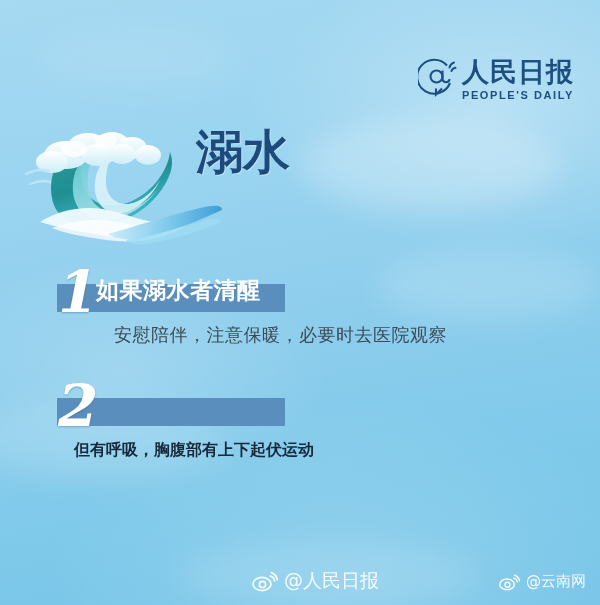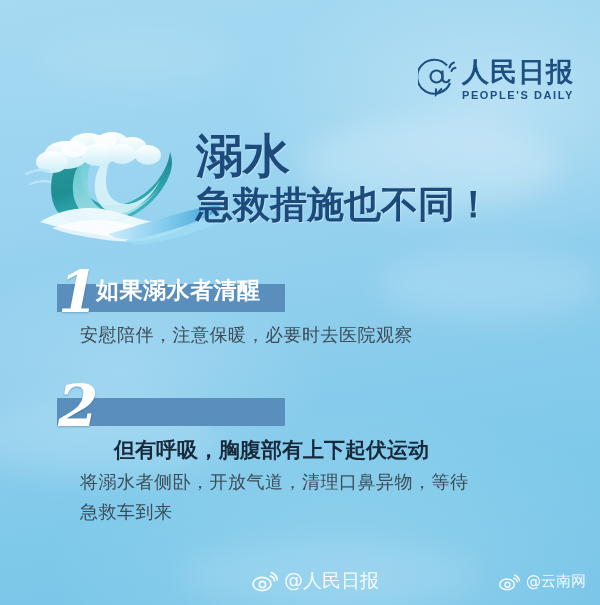--- a/index.html
+++ b/index.html
@@ -93,21 +93,21 @@
     left: 196px;
     top: 131px;
     color: #1c4a7a;
     text-shadow: 1px 1px 0 rgba(255,255,255,0.35);
   }
   #headline .line1,
   #headline .line2 {
     display: flex;
     align-items: baseline;
     white-space: nowrap;
-    font-family: Liberation Sans, sans-serif;
+    font-family: Liberation Mono, monospace;
     font-weight: 700;
     line-height: 1.06;
   }
   #headline .big {
     font-size: 47px;
     letter-spacing: 0px;
   }
   #headline .med {
     font-size: 36px;
     letter-spacing: 0px;
@@ -158,32 +158,32 @@
     font-family: "DejaVu Sans", "Liberation Sans", sans-serif;
     font-weight: 700;
     font-size: 23px;
     line-height: 26px;
     letter-spacing: 0.5px;
     color: #ffffff;
     white-space: nowrap;
   }
 
   .sec-strong {
-    margin-left: 114px;
+    margin-left: 74px;
     margin-top: 5px;
     font-family: "DejaVu Sans", "Liberation Sans", sans-serif;
     font-weight: 700;
-    font-size: 21px;
+    font-size: 16px;
     line-height: 28px;
     color: #17293a;
     white-space: nowrap;
   }
 
   .sec-body {
-    margin-left: 80px;
+    margin-left: 114px;
     margin-top: 3px;
     width: 400px;
     font-family: "DejaVu Serif", "Liberation Serif", serif;
     font-size: 18px;
     line-height: 30px;
     letter-spacing: 0.5px;
     color: #3c4c58;
   }
 
   
@@ -313,39 +313,37 @@
         <path d="M4 52 C12 48 20 47 27 49"></path>
         <path d="M8 62 C15 59 22 58 28 60"></path>
       </g>
     </svg>
   </div>
 
   <div id="headline">
     <div class="line1">
       <span class="big">溺水</span>
     </div>
-    <div class="line2">急救措施也不同！</div>
   </div>
 
   <div class="section" id="section1">
     <div class="sec-headrow">
       <div class="band"></div>
       <div class="bignum">1</div>
       <div class="sec-title">如果溺水者清醒</div>
     </div>
     <div class="sec-body">安慰陪伴，注意保暖，必要时去医院观察</div>
   </div>
 
   <div class="section" id="section2">
     <div class="sec-headrow">
       <div class="band"></div>
       <div class="bignum">2</div>
     </div>
     <div class="sec-strong">但有呼吸，胸腹部有上下起伏运动</div>
-    <div class="sec-body">将溺水者侧卧，开放气道，清理口鼻异物，等待急救车到来</div>
   </div>
 
   <div class="weibo-credit" id="footer-right">
     <span class="wb-icon">
       <svg viewBox="0 0 26 22" width="100%" height="100%" aria-hidden="true">
         <g fill="none" stroke="#ffffff" stroke-width="1.8">
           <ellipse cx="10" cy="14" rx="9" ry="6.6"></ellipse>
           <circle cx="10.5" cy="14.4" r="3.1"></circle>
           <path d="M18.2 6.2 A5.6 5.6 0 0 1 22.6 10.9" stroke-linecap="round"></path>
           <path d="M19.4 2.6 A9.2 9.2 0 0 1 25.3 9.6" stroke-linecap="round"></path>

